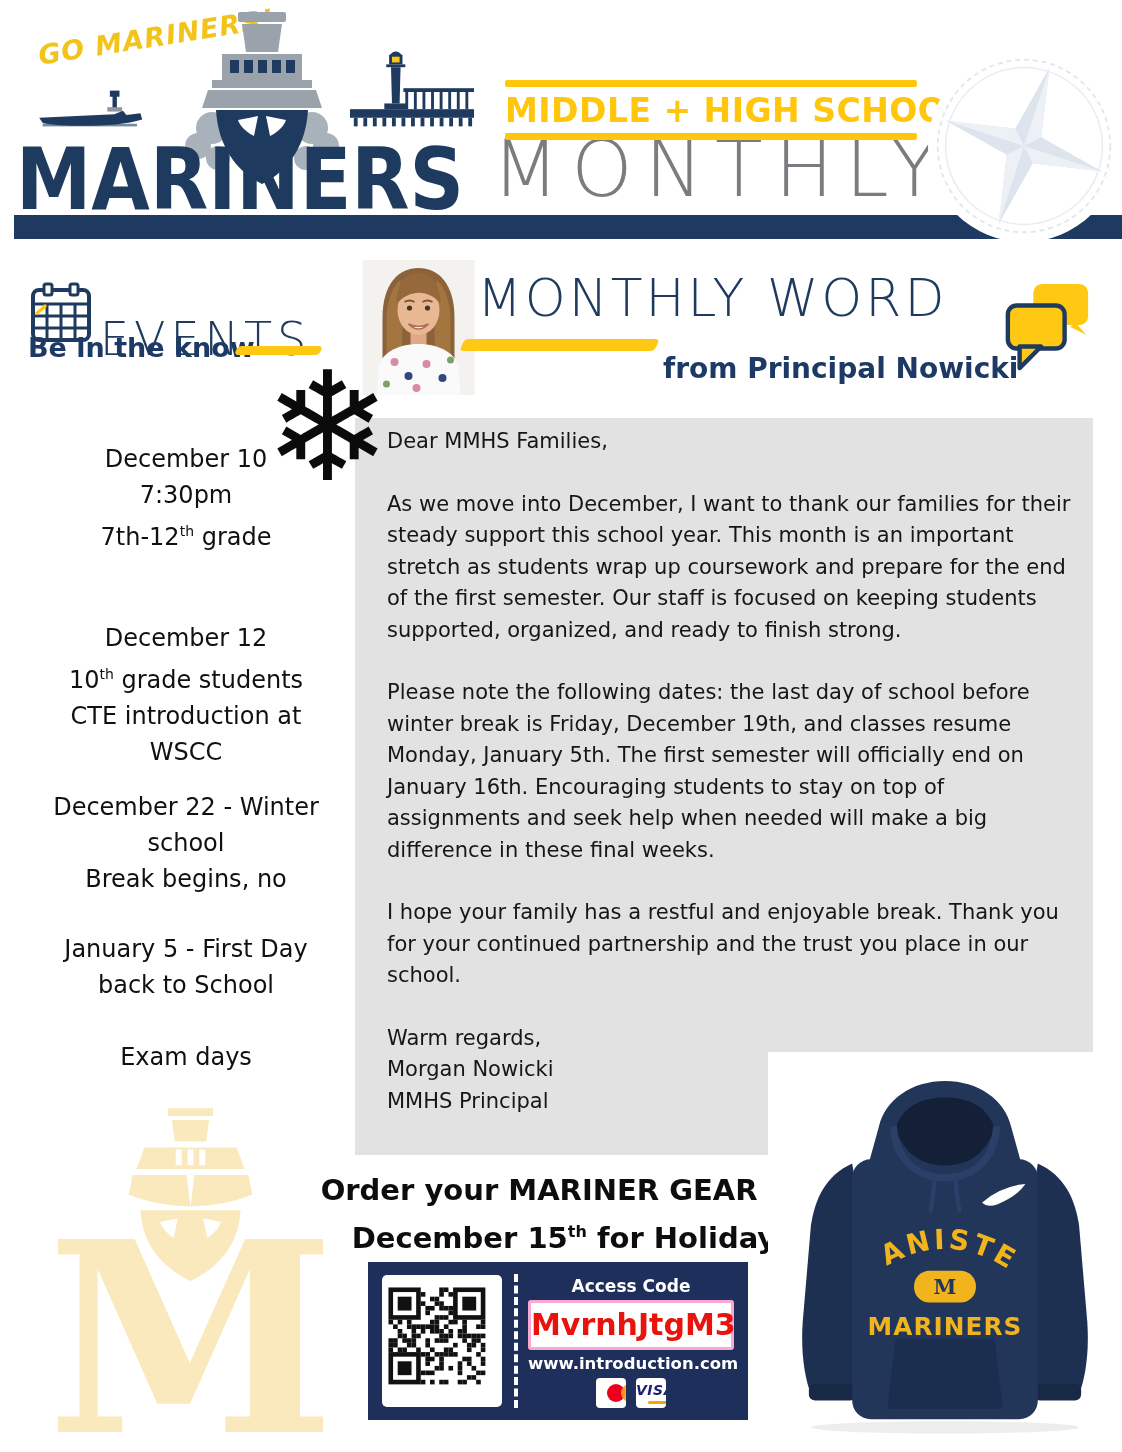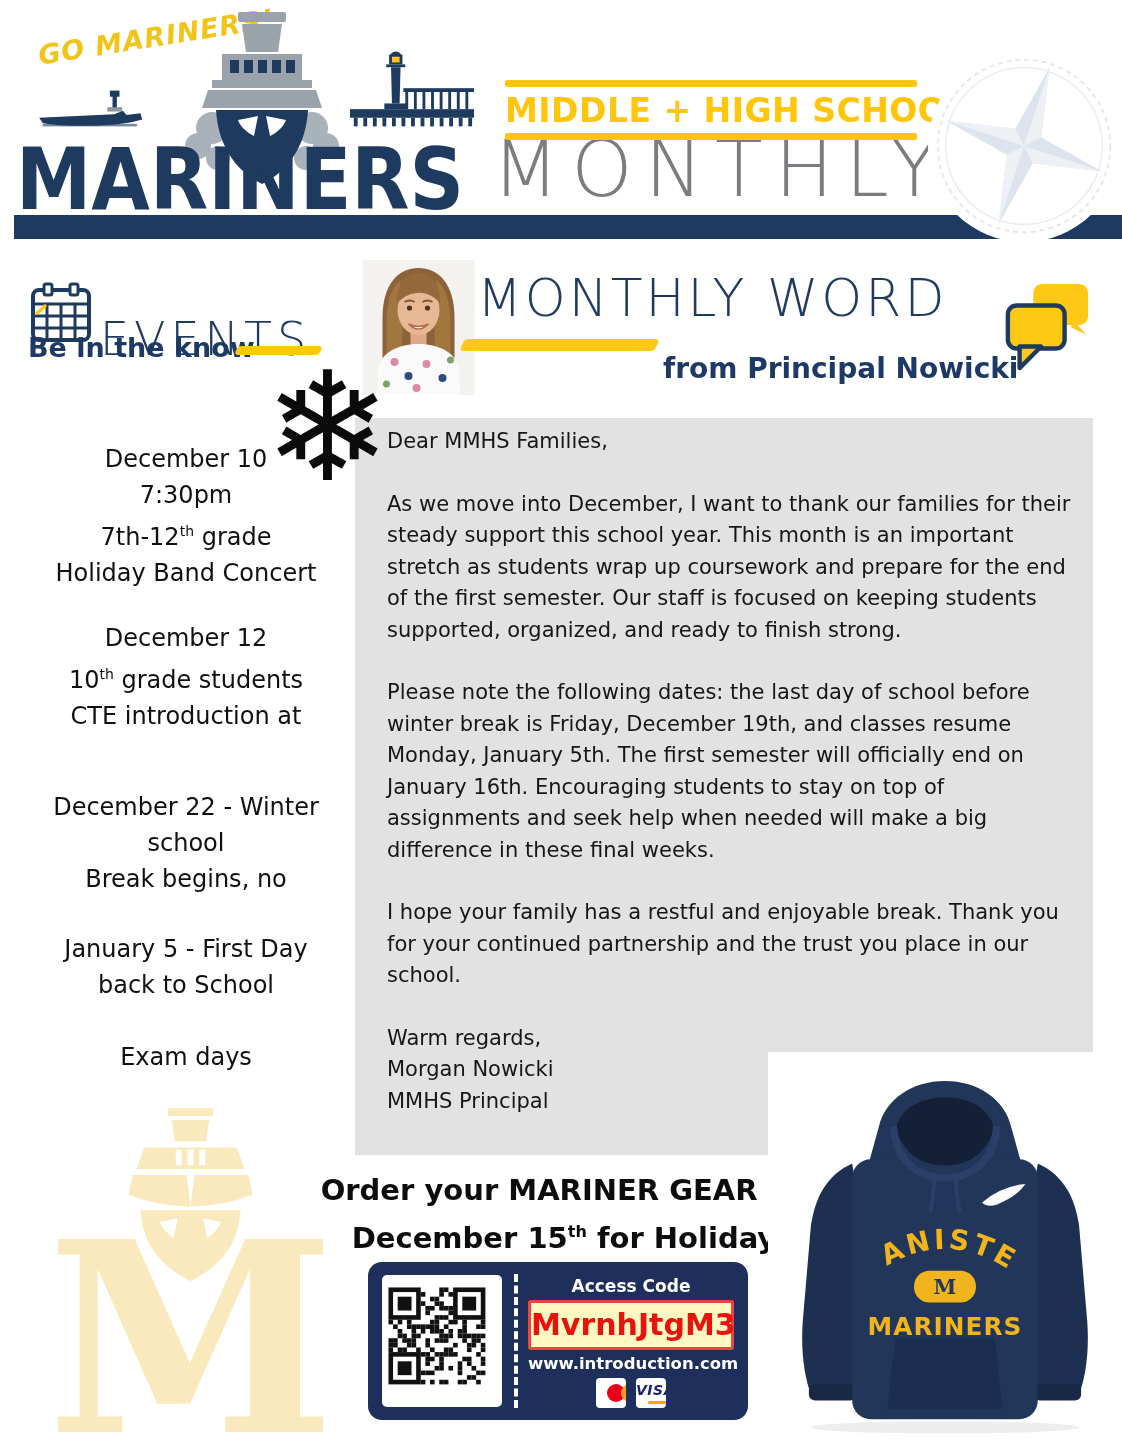--- a/index.html
+++ b/index.html
@@ -40,27 +40,27 @@
   .letter-box{left:355px;top:418px;width:738px;height:737px;background:#E2E2E2;z-index:1;}
   .letter-text{position:absolute;left:32px;top:8px;width:694px;color:#161616;font-size:21px;
     line-height:31.5px;}
   .letter-text p{margin:0 0 31px 0;}
   .signature{white-space:pre-line;}
   
   .watermark{left:58px;top:1108px;z-index:0;}
   .gear-note{left:300px;top:1170px;width:528px;text-align:center;color:#0d0d0d;font-size:29px;
     font-weight:800;line-height:41px;z-index:2;}
   .gear-note sup{font-size:16px;}
-  .qr-card{left:368px;top:1262px;width:380px;height:158px;background:#1F2F5C;border-radius:14px;z-index:2;}
+  .qr-card{left:368px;top:1262px;width:380px;height:158px;background:#1F2F5C;border-radius:0;z-index:2;}
   .qr-box{position:absolute;left:14px;top:13px;width:120px;height:132px;background:#fff;border-radius:5px;}
   .qr-divider{position:absolute;left:146px;top:12px;height:134px;border-left:4px dashed #fff;}
   .access-label{position:absolute;left:160px;top:14px;width:206px;text-align:center;color:#fff;
     font-size:17px;font-weight:800;}
-  .code-box{position:absolute;left:160px;top:38px;width:200px;height:44px;background:#fef9c3;
-    border:3px solid #ef4444;border-radius:3px;}
+  .code-box{position:absolute;left:160px;top:38px;width:200px;height:44px;background:#ffffff;
+    border:3px solid #f9a8d4;border-radius:3px;}
   .code-text{width:100%;text-align:center;color:#E8130C;font-size:30px;font-weight:800;line-height:44px;}
   .website{position:absolute;left:160px;top:92px;width:206px;text-align:center;color:#fff;
     font-size:16.5px;font-weight:800;}
   .pay-row{position:absolute;left:160px;top:116px;width:206px;display:flex;justify-content:center;gap:10px;}
   .pay-chip{width:30px;height:30px;background:#fff;border-radius:4px;position:relative;overflow:hidden;}
   .mc-c1{position:absolute;left:11px;top:6px;width:18px;height:18px;border-radius:50%;background:#EB001B;}
   .mc-c2{position:absolute;left:25px;top:6px;width:18px;height:18px;border-radius:50%;background:#F79E1B;opacity:.92;}
   .visa-text{width:100%;text-align:center;color:#1A1F71;font-size:14px;font-weight:800;font-style:italic;
     line-height:24px;letter-spacing:.5px;}
   .visa-swash{position:absolute;left:12px;bottom:4px;width:30px;height:3px;background:#F7A600;border-radius:2px;}
@@ -209,26 +209,26 @@
     <rect x="6" y="26" width="58" height="44" rx="9" fill="#FFC913" stroke="#1E3A5F" stroke-width="4.5"></rect>
     <path d="M18,68 L18,90 L40,68 Z" fill="#FFC913" stroke="#1E3A5F" stroke-width="4.5" stroke-linejoin="round"></path>
   </svg>
 
   <div class="abs snowflake">❄</div>
 
   <div class="abs event-block" style="top:441px;">
     <div>December 10</div>
     <div>7:30pm</div>
     <div><span>7th-12</span><sup>th</sup><span> grade</span></div>
-    <div>Holiday Band Concert</div>
   </div>
   <div class="abs event-block" style="top:620px;">
     <div>December 12</div>
     <div><span>10</span><sup>th</sup><span> grade students</span></div>
     <div>CTE introduction at</div>
+    <div>WSCC</div>
   </div>
   <div class="abs event-block" style="top:789px;">
     <div>December 22 - Winter</div>
     <div>school</div>
     <div>Break begins, no</div>
   </div>
   <div class="abs event-block" style="top:931px;">
     <div>January 5 - First Day</div>
     <div>back to School</div>
   </div>

